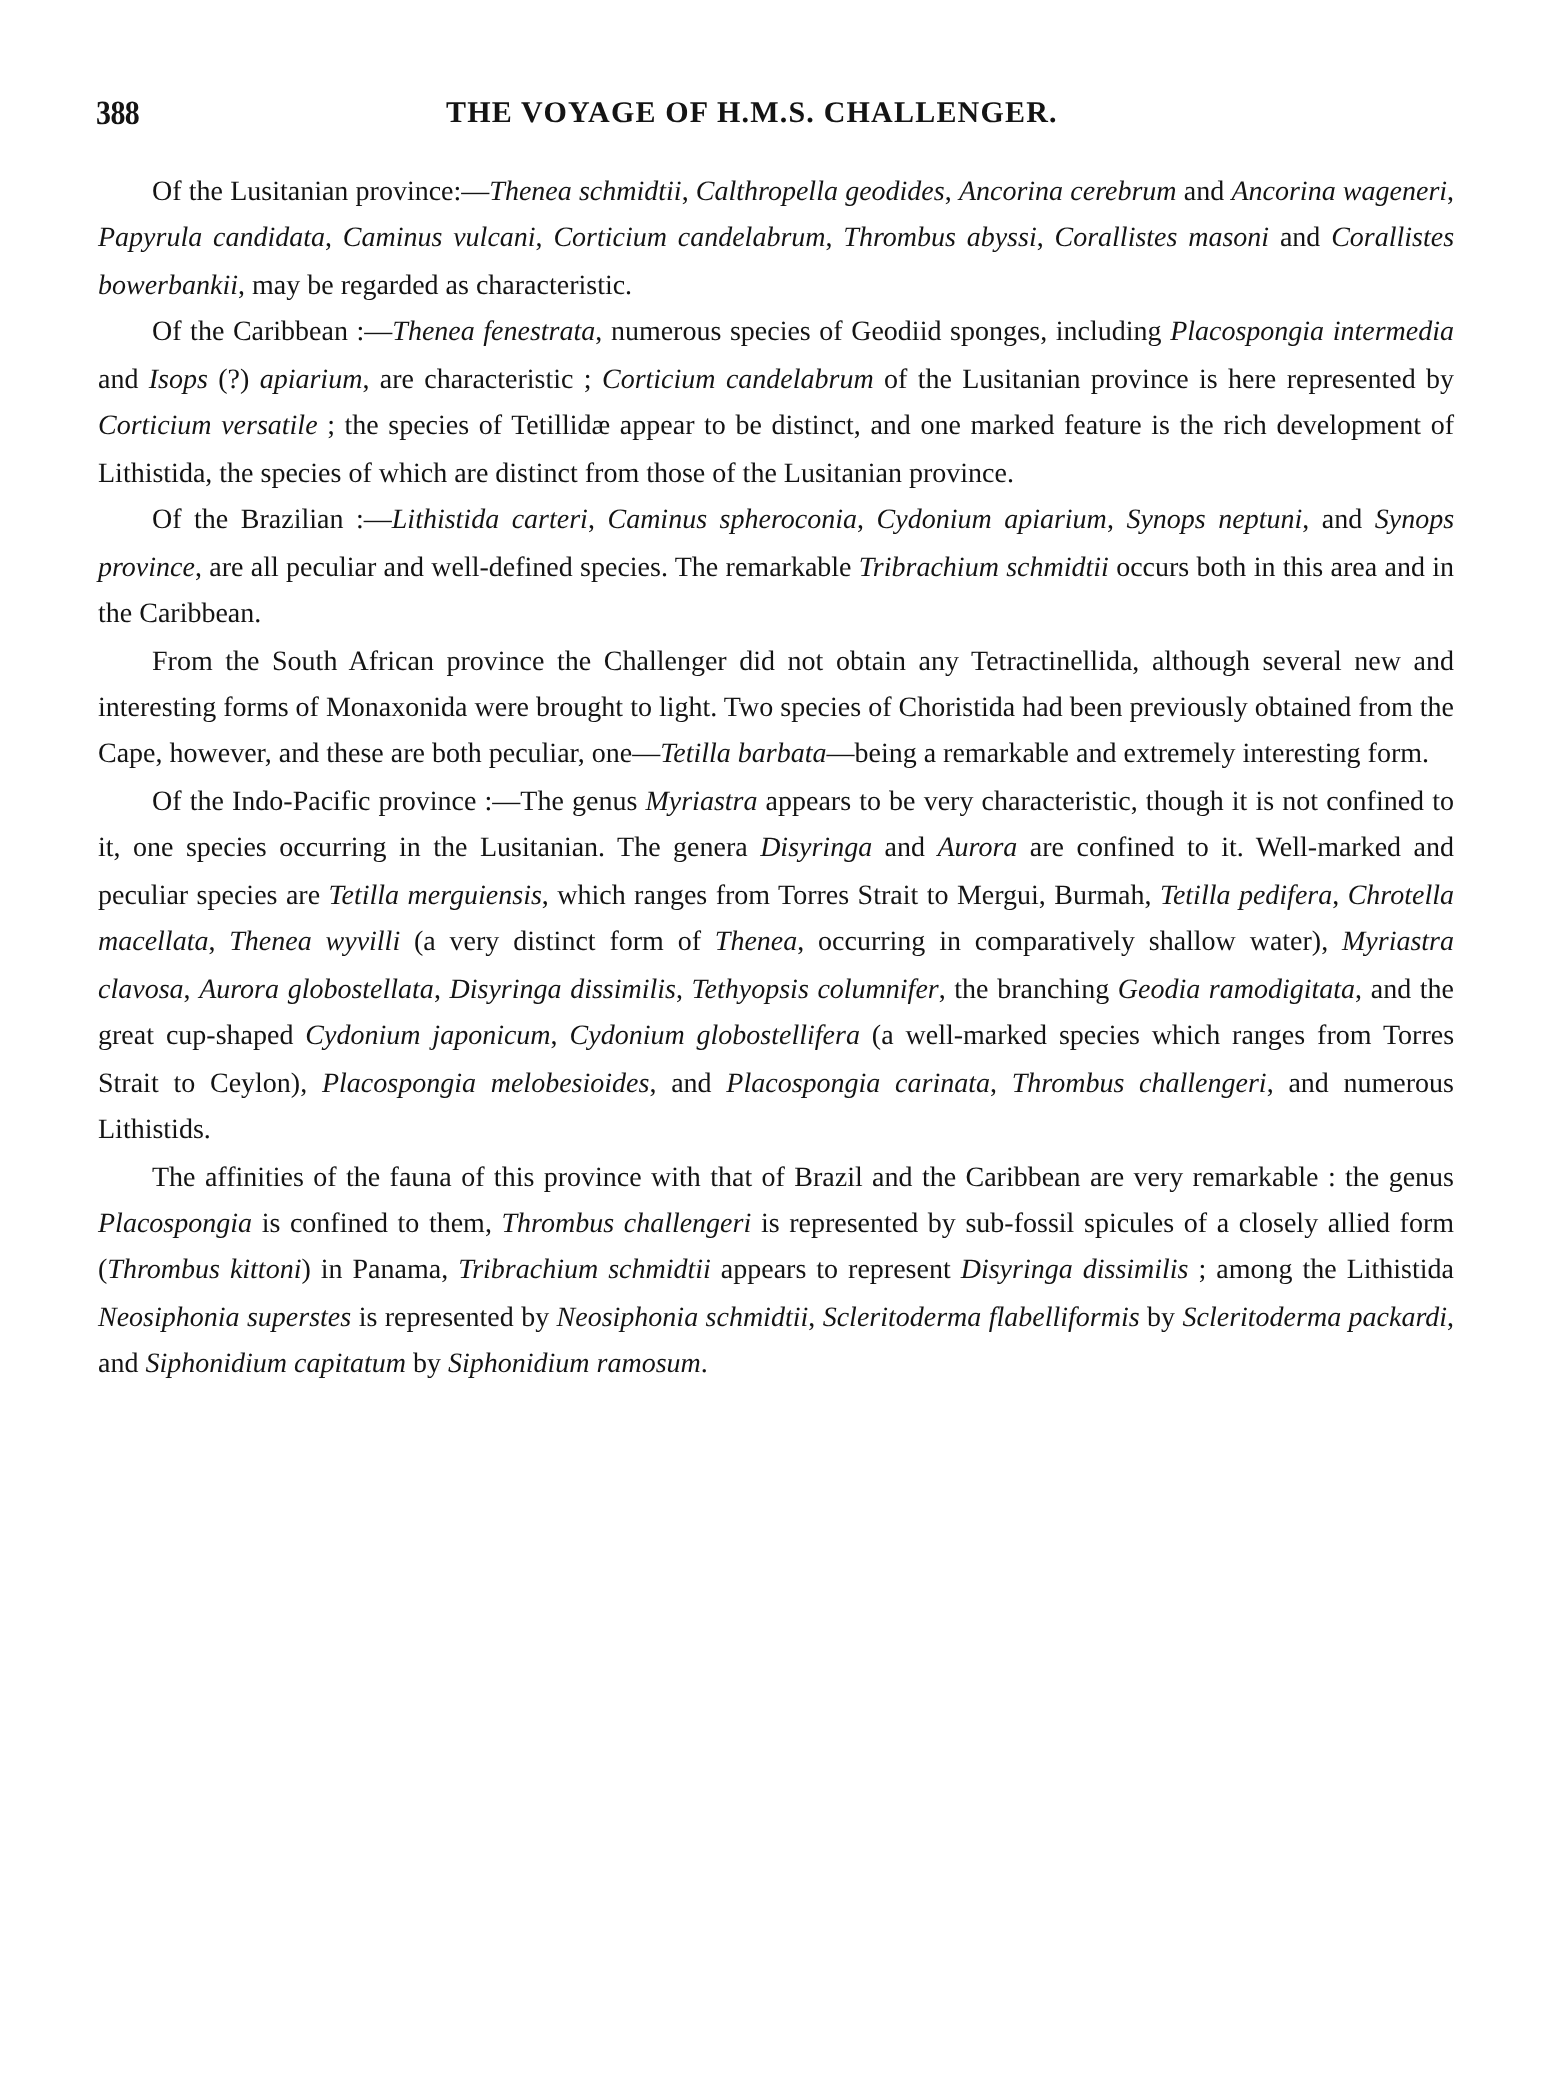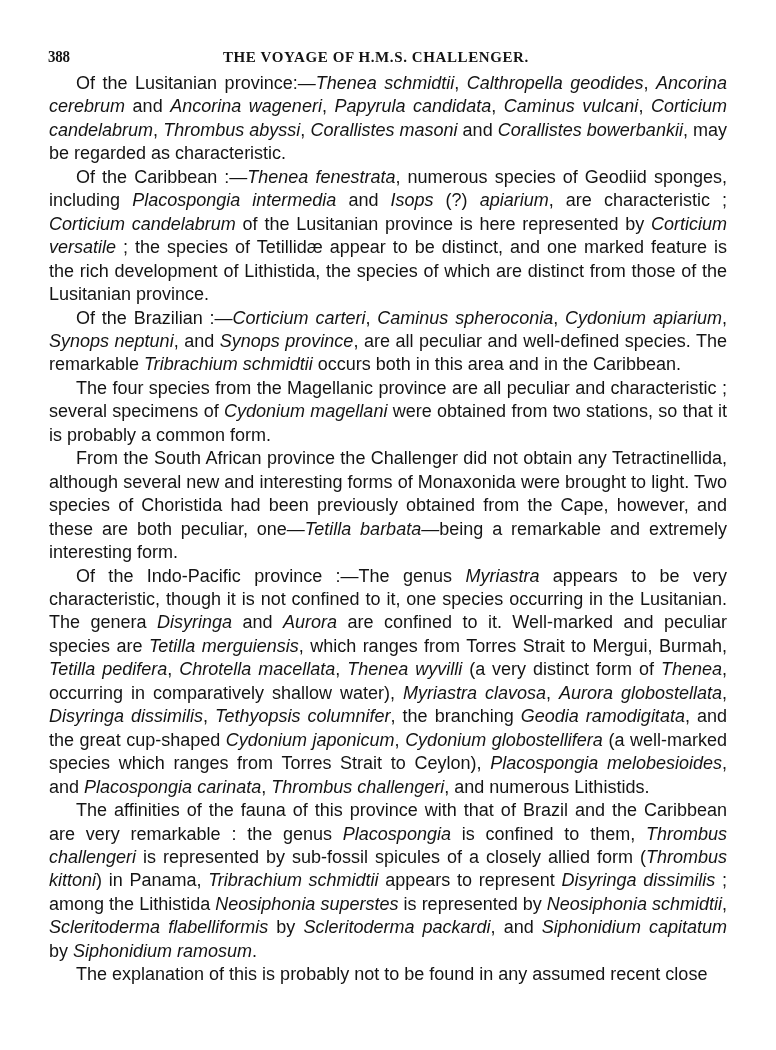--- a/index.html
+++ b/index.html
@@ -46,24 +46,24 @@
       top: 2px;
       font-family: "Liberation Serif", serif;
       font-weight: bold;
       font-size: 15px;
       letter-spacing: 0.6px;
       white-space: nowrap;
     }
     .body-text {
       position: absolute;
       left: 49px;
-      top: 72px;
+      top: 85px;
       width: 678px;
-      font-family: Liberation Sans, sans-serif;
-      font-size: 18px;
+      font-family: Liberation Serif, serif;
+      font-size: 14px;
       line-height: 23.45px;
       text-align: justify;
       hyphens: manual;
     }
     .body-text p {
       margin: 0;
       text-indent: 27px;
       text-align-last: left;
     }
     .body-text p.last {
@@ -78,20 +78,18 @@
 
 <div class="page">
   <div class="running-head">
     <span class="page-number">388</span>
     <span class="running-title">THE VOYAGE OF H.M.S. CHALLENGER.</span>
   </div>
 
   <div class="body-text">
     <p>Of the Lusitanian province:—<i>Thenea schmidtii</i>, <i>Calthropella geodides</i>, <i>Ancorina cerebrum</i> and <i>Ancorina wageneri</i>, <i>Papyrula candidata</i>, <i>Caminus vulcani</i>, <i>Corticium candelabrum</i>, <i>Thrombus abyssi</i>, <i>Corallistes masoni</i> and <i>Corallistes bowerbankii</i>, may be regarded as characteristic.</p>
     <p>Of the Caribbean :—<i>Thenea fenestrata</i>, numerous species of Geodiid sponges, including <i>Placospongia intermedia</i> and <i>Isops</i> (?) <i>apiarium</i>, are characteristic ; <i>Corticium candelabrum</i> of the Lusitanian province is here represented by <i>Corticium versatile</i> ;  the species of Tetillidæ appear to be distinct, and one marked feature is the rich development of Lithistida, the species of which are distinct from those of the Lusitanian province.</p>
-    <p>Of the Brazilian :—<i>Corticium carteri</i>, <i>Caminus spheroconia</i>, <i>Cydonium apiarium</i>, <i>Synops neptuni</i>, and <i>Synops province</i>, are all peculiar and well-defined species.  The remarkable <i>Tribrachium schmidtii</i> occurs both in this area and in the Caribbean.</p>
-    <p>The four species from the Magellanic province are all peculiar and characteristic ; several specimens of <i>Cydonium magellani</i> were obtained from two stations, so that it is probably a common form.</p>
+    <p>Of the Brazilian :—<i>Lithistida carteri</i>, <i>Caminus spheroconia</i>, <i>Cydonium apiarium</i>, <i>Synops neptuni</i>, and <i>Synops province</i>, are all peculiar and well-defined species.  The remarkable <i>Tribrachium schmidtii</i> occurs both in this area and in the Caribbean.</p>
     <p>From the South African province the Challenger did not obtain any Tetractinellida, although several new and interesting forms of Monaxonida were brought to light.  Two species of Choristida had been previously obtained from the Cape, however, and these are both peculiar, one—<i>Tetilla barbata</i>—being a remarkable and extremely interesting form.</p>
     <p>Of the Indo-Pacific province :—The genus <i>Myriastra</i> appears to be very characteristic, though it is not confined to it, one species occurring in the Lusitanian.  The genera <i>Disyringa</i> and <i>Aurora</i> are confined to it.  Well-marked and peculiar species are <i>Tetilla merguiensis</i>, which ranges from Torres Strait to Mergui, Burmah, <i>Tetilla pedifera</i>, <i>Chrotella macellata</i>, <i>Thenea wyvilli</i> (a very distinct form of <i>Thenea</i>, occurring in comparatively shallow water), <i>Myriastra clavosa</i>, <i>Aurora globostellata</i>, <i>Disyringa dissimilis</i>, <i>Tethyopsis columnifer</i>, the branching <i>Geodia ramodigitata</i>, and the great cup-shaped <i>Cydonium japonicum</i>, <i>Cydonium globostellifera</i> (a well-marked species which ranges from Torres Strait to Ceylon), <i>Placospongia melobesioides</i>, and <i>Placospongia carinata</i>, <i>Thrombus challengeri</i>, and numerous Lithistids.</p>
     <p>The affinities of the fauna of this province with that of Brazil and the Caribbean are very remarkable : the genus <i>Placospongia</i> is confined to them, <i>Thrombus challengeri</i> is represented by sub-fossil spicules of a closely allied form (<i>Thrombus kittoni</i>) in Panama, <i>Tribrachium schmidtii</i> appears to represent <i>Disyringa dissimilis</i> ; among the Lithistida <i>Neosiphonia superstes</i> is represented by <i>Neosiphonia schmidtii</i>, <i>Scleritoderma flabelli­formis</i> by <i>Scleritoderma packardi</i>, and <i>Siphonidium capitatum</i> by <i>Siphonidium ramosum</i>.</p>
-    <p class="last">The explanation of this is probably not to be found in any assumed recent close</p>
   </div>
 </div>
 
 </body></html>

